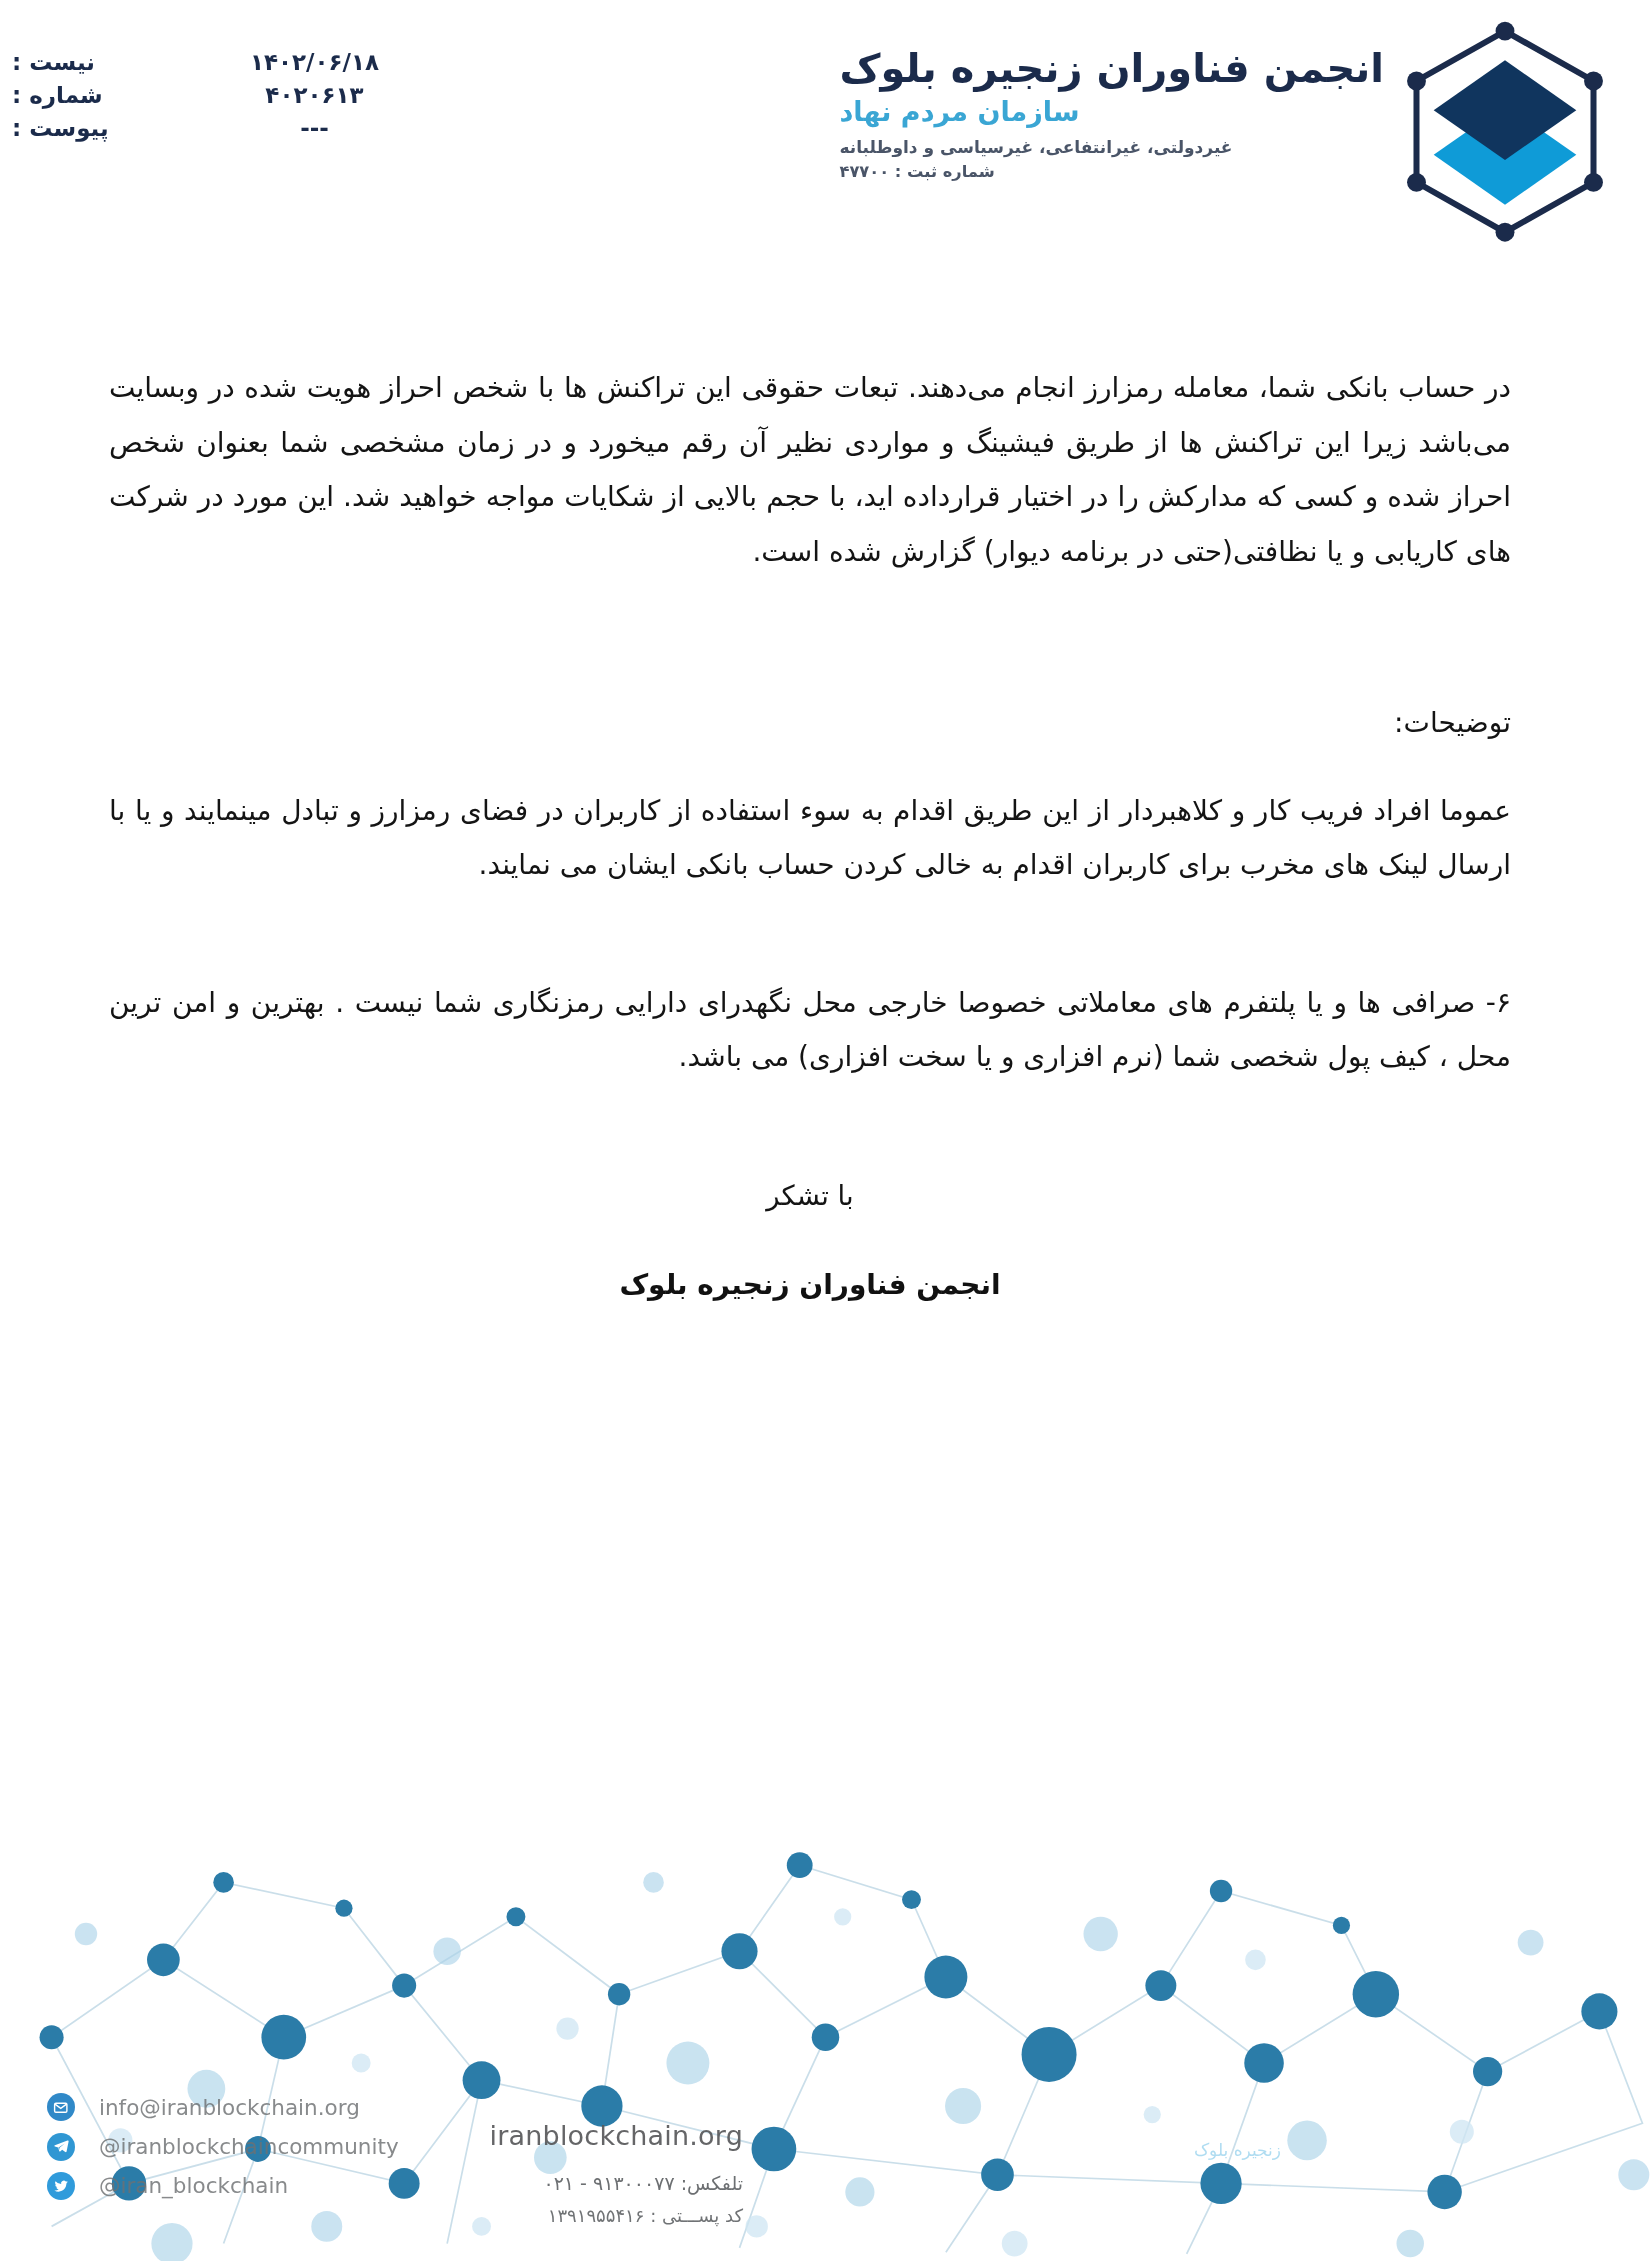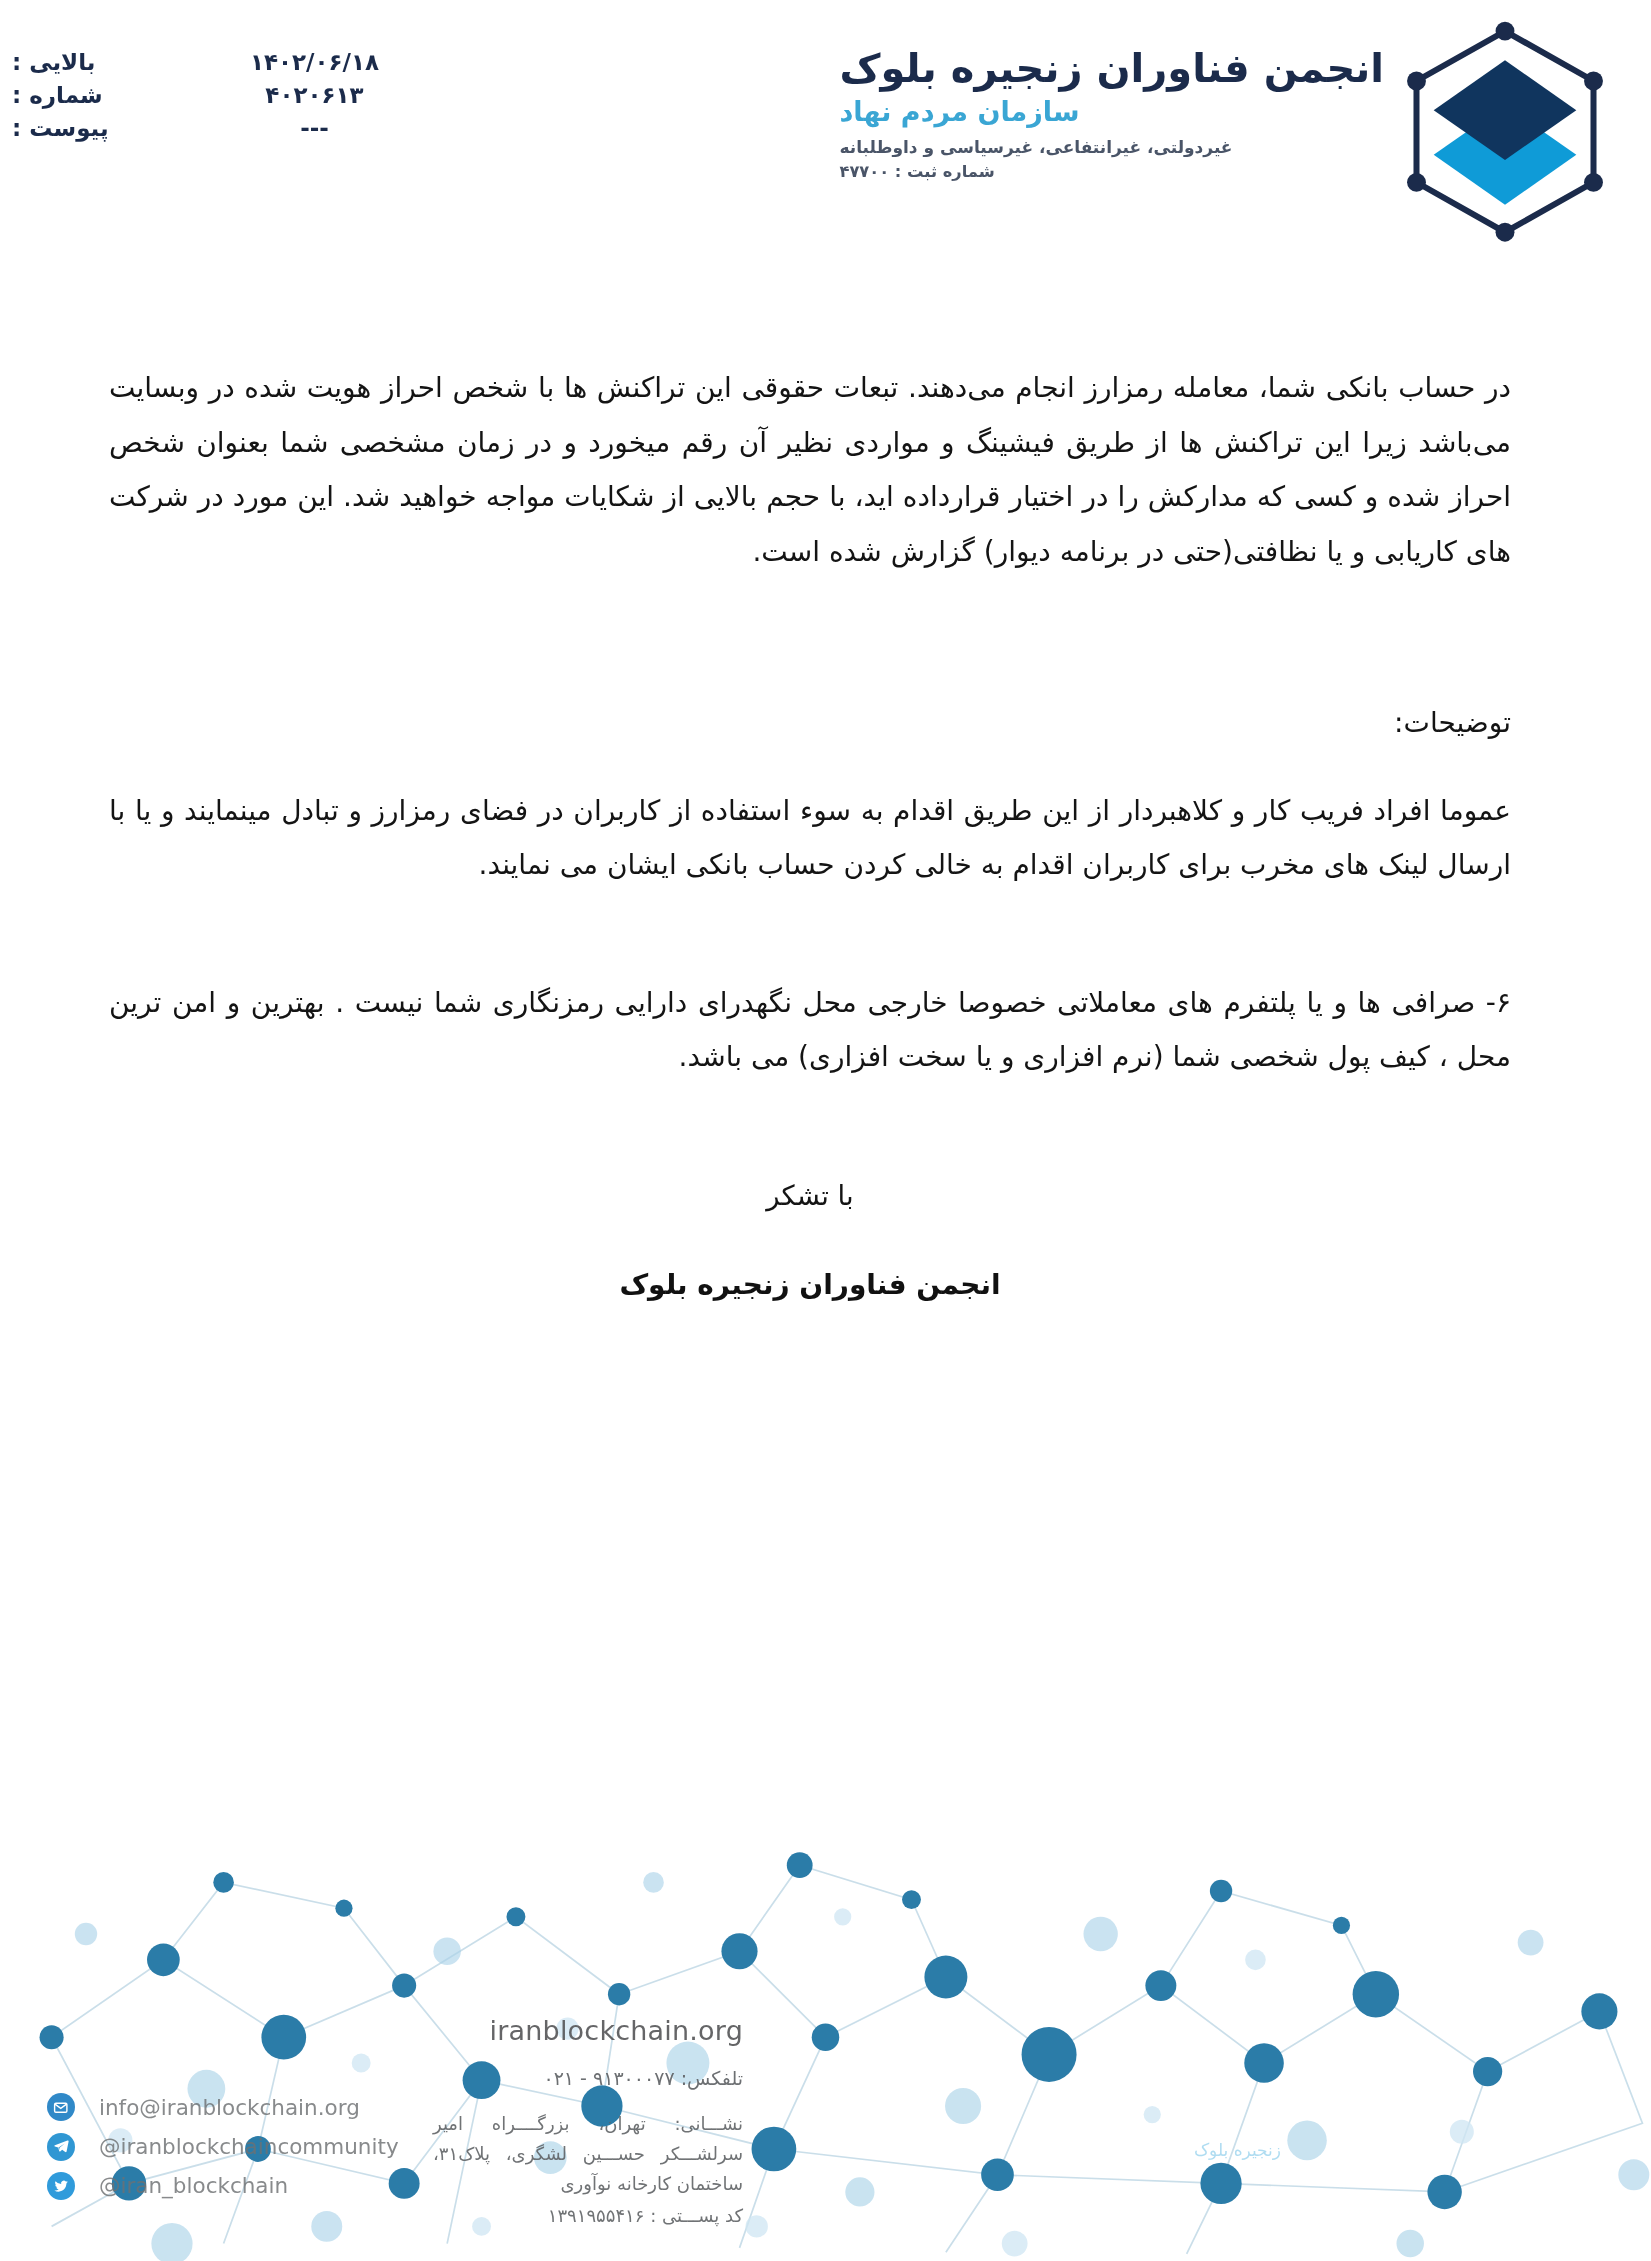--- a/index.html
+++ b/index.html
@@ -304,21 +304,21 @@
 
         <polygon points="135,108 218,166 135,224 52,166" fill="#0f9bd7"></polygon>
 
         <polygon points="135,56 218,114 135,172 52,114" fill="#10355e"></polygon>
       </svg>
     </div>
 
     <div class="meta">
       <div class="meta-row">
         <span class="meta-value">۱۴۰۲/۰۶/۱۸</span>
-        <span class="meta-label">بالایی :</span>
+        <span class="meta-label">نیست :</span>
       </div>
       <div class="meta-row">
         <span class="meta-value">۴۰۲۰۶۱۳</span>
         <span class="meta-label">شماره :</span>
       </div>
       <div class="meta-row">
         <span class="meta-value">---</span>
         <span class="meta-label">پیوست :</span>
       </div>
     </div>
@@ -431,21 +431,20 @@
         <circle cx="880" cy="520" r="13"></circle>
         <circle cx="1340" cy="390" r="10"></circle>
       </g>
     </svg>
 
     <div class="watermark">زنجیره بلوک</div>
 
     <div class="footer-contact">
       <div class="site-url">iranblockchain.org</div>
       <div class="contact-line">تلفکس: ۹۱۳۰۰۰۷۷ - ۰۲۱</div>
-      <div class="contact-addr">نشـــانی: تهران، بزرگــــراه امیر سرلشـــکر حســـین لشگری، پلاک۳۱، ساختمان کارخانه نوآوری</div>
       <div class="contact-post">کد پســـتی : ۱۳۹۱۹۵۵۴۱۶</div>
     </div>
 
     <div class="socials">
 
       <div class="social-row">
         <span class="social-icon si-mail">
           <svg width="15.5" height="15.5" viewBox="0 0 24 24" fill="none" stroke="#ffffff" stroke-width="2.2">
             <rect x="2.5" y="5" width="19" height="14" rx="2"></rect>
             <path d="M3 6.5 L12 13 L21 6.5"></path>

